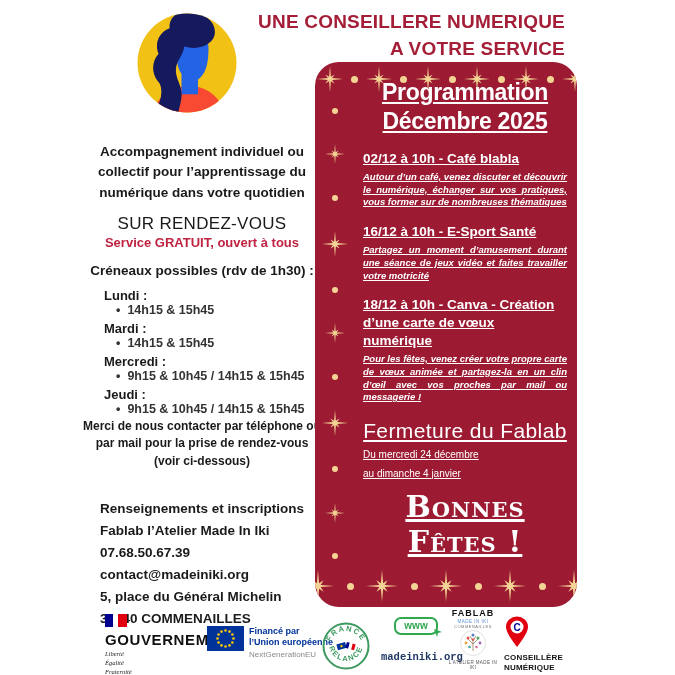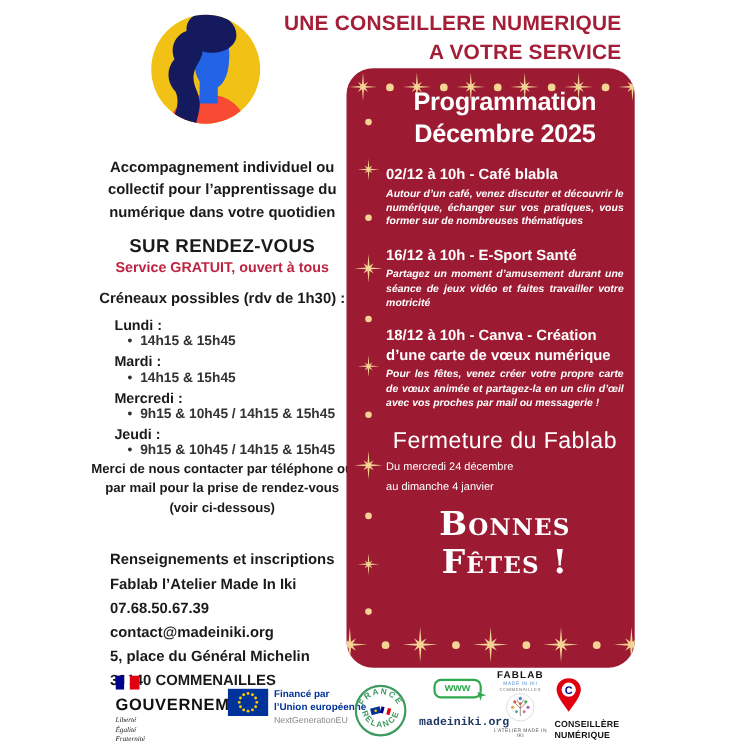--- a/index.html
+++ b/index.html
@@ -9,38 +9,38 @@
   
   .avatar{position:absolute;left:132px;top:8px;width:110px;height:110px;}
   .main-title{position:absolute;top:12px;right:110px;text-align:right;color:#A41E38;
               font-weight:700;font-size:19px;line-height:1.0;letter-spacing:.2px;}
   .main-title .l2{margin-top:8px;}
 
   
   .intro{position:absolute;left:82px;top:142px;width:240px;text-align:center;
          font-size:13.5px;font-weight:700;line-height:1.5;}
   .rdv-title{position:absolute;left:82px;top:214px;width:240px;text-align:center;
-             font-size:17px;font-weight:700;letter-spacing:.3px;}
+             font-size:17px;font-weight:400;letter-spacing:.3px;}
   .rdv-sub{position:absolute;left:82px;top:235px;width:240px;text-align:center;
            font-size:13px;font-weight:800;color:#BE2441;}
   .slots-title{position:absolute;left:82px;top:263px;width:240px;text-align:center;
                font-size:13.5px;font-weight:800;}
   .slots{position:absolute;left:104px;top:285px;width:225px;font-size:12.5px;}
   .slot-day{font-weight:800;font-size:13px;margin-top:3px;}
   .slot-times{padding-left:12px;color:#333;font-weight:700;line-height:15px;}
   .slot-times::before{content:"•";margin-right:7px;color:#333;}
   .contact-note{position:absolute;left:82px;top:418px;width:240px;text-align:center;
                 font-size:12px;font-weight:700;line-height:1.45;}
   .contact{position:absolute;left:100px;top:498px;width:235px;font-size:13.5px;
            font-weight:800;line-height:22px;}
 
   
   .panel{position:absolute;left:315px;top:62px;width:262px;height:545px;background:#9C1B33;
          border-radius:24px;overflow:hidden;color:#fff;}
-  .panel-content{position:absolute;left:36px;right:10px;top:8px;}
+  .panel-content{position:absolute;left:48px;right:10px;top:8px;text-decoration:underline;}
   .star{color:#F3D494;fill:#F3D494;display:block;}
   .st20{width:20px;height:20px;} .st26{width:26px;height:26px;} .st32{width:32px;height:32px;}
   .dot{width:7px;height:7px;border-radius:50%;background:#F3D494;}
   .dot.sm{width:6px;height:6px;}
   .stars-top{display:flex;align-items:center;justify-content:space-between;margin:4px 2px 0 2px;}
   .stars-top .clip-r{margin-right:-13px;}
   .stars-left{position:absolute;left:7px;top:46px;bottom:48px;width:26px;display:flex;
               flex-direction:column;align-items:center;justify-content:space-between;}
   .stars-bottom{position:absolute;left:0;right:0;bottom:5px;display:flex;align-items:center;
                 justify-content:space-between;padding:0 2px;}

